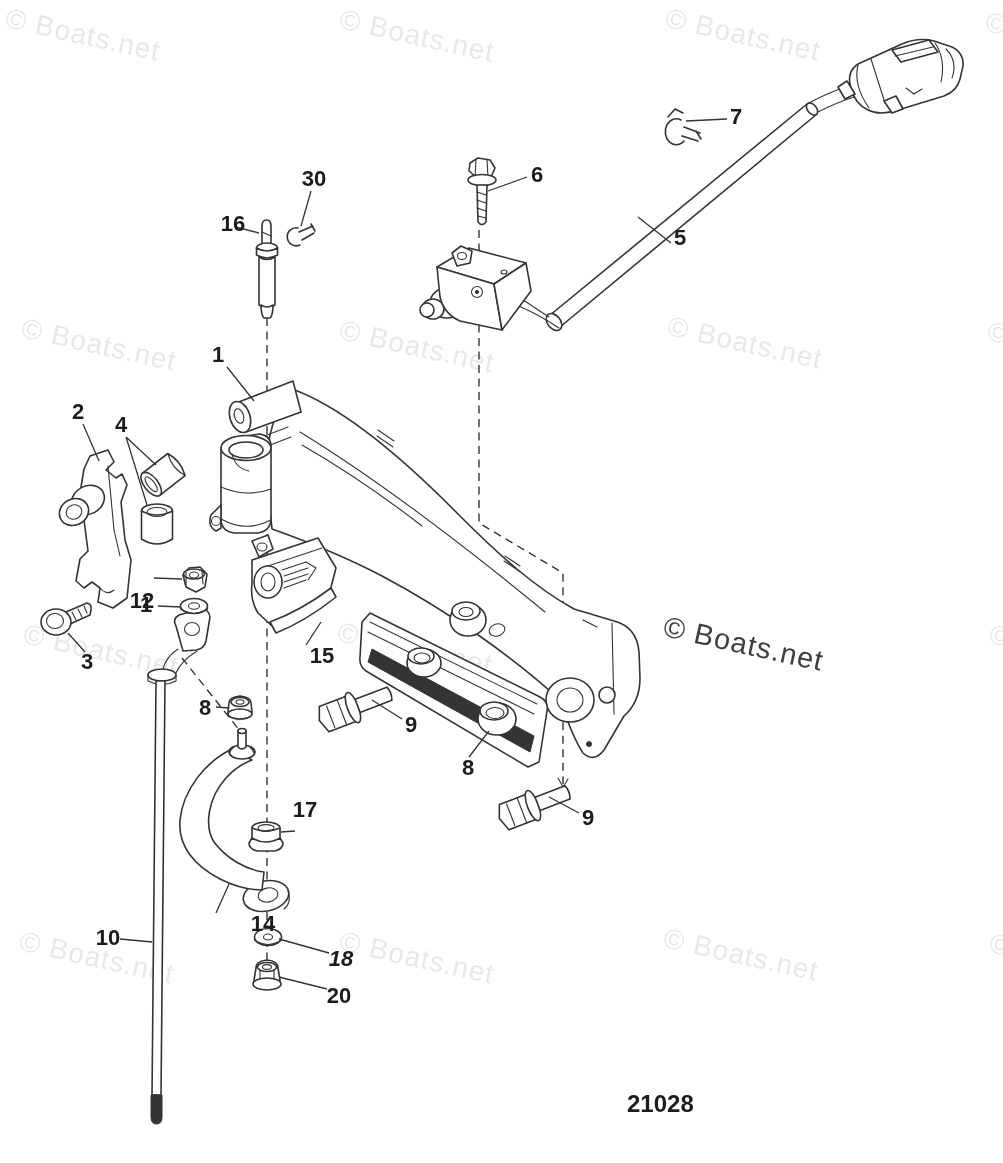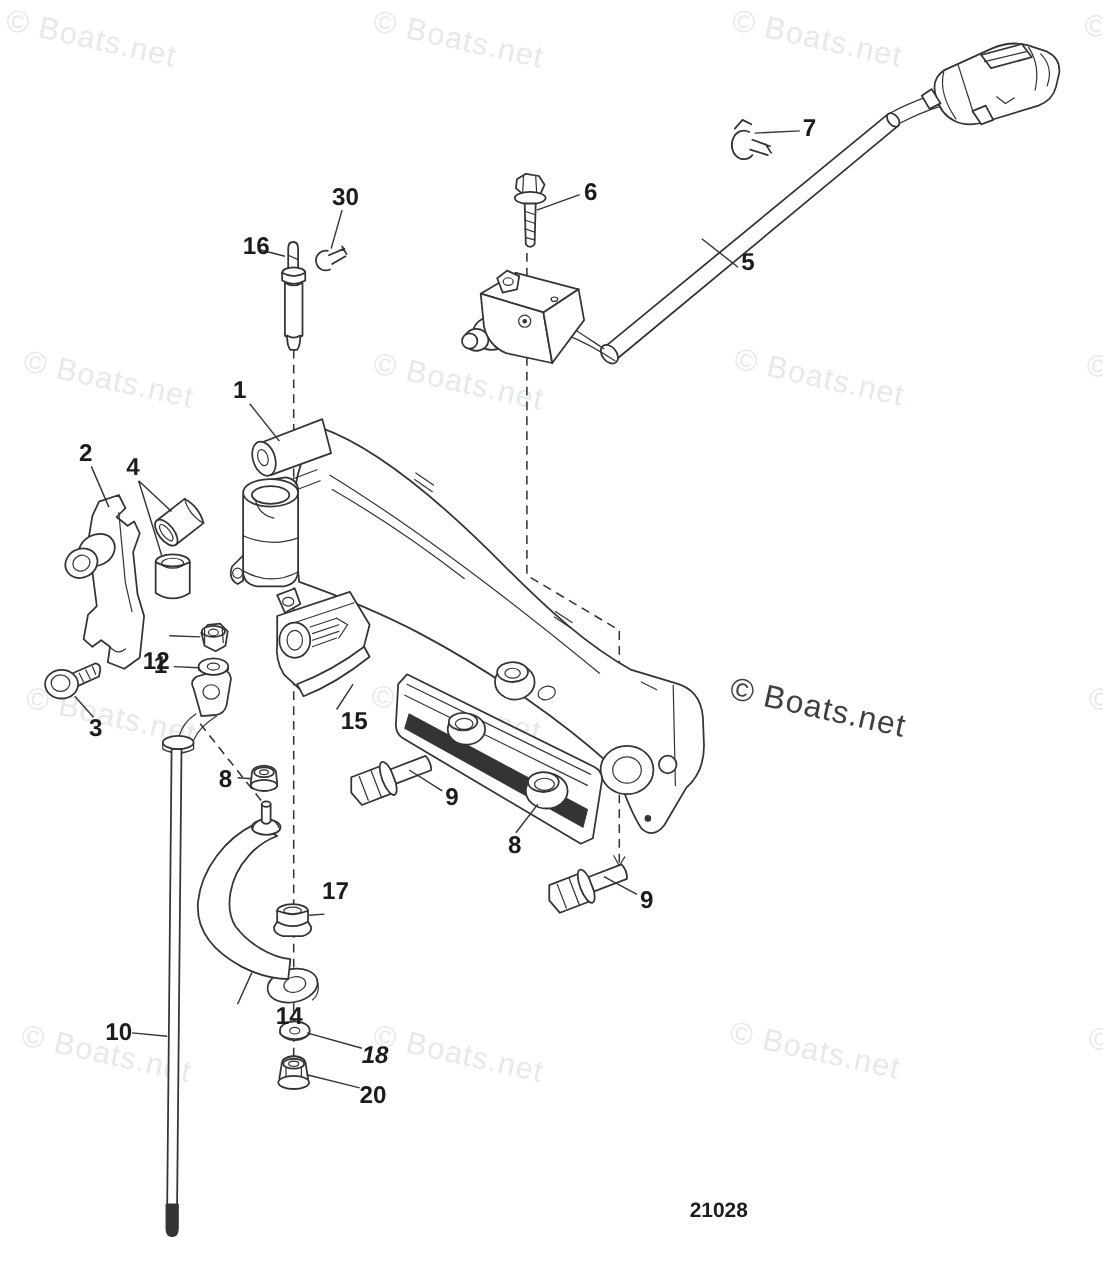--- a/index.html
+++ b/index.html
@@ -19,21 +19,21 @@
     user-select:none;
   }
   .watermark.dark { color:var(--wm-dark,#3f3f3f); font-size:29px; }
   .callout {
     position:absolute; transform:translate(-50%,-50%);
     font-weight:bold; font-size:22px; color:var(--label,#1c1c1c);
     line-height:1;
   }
   .drawing-number {
     position:absolute; left:627px; top:1090px;
-    font-weight:bold; font-size:19px; color:var(--label,#1c1c1c);
+    font-weight:bold; font-size:24px; color:var(--label,#1c1c1c);
   }
   
   .ln   { fill:none; stroke:var(--line,#343434); stroke-width:1.6; stroke-linecap:round; stroke-linejoin:round; }
   .fw   { fill:#fff;  stroke:var(--line,#343434); stroke-width:1.6; stroke-linejoin:round; }
   .thin { fill:none; stroke:var(--line,#343434); stroke-width:1.1; stroke-linecap:round; }
   .dash { fill:none; stroke:var(--line,#343434); stroke-width:1.4; stroke-dasharray:8 5.5; }
   .dk   { fill:var(--line,#343434); stroke:var(--line,#343434); stroke-width:1; }
   .ldr  { fill:none; stroke:var(--line,#343434); stroke-width:1.3; }
 </style>
 </head>

